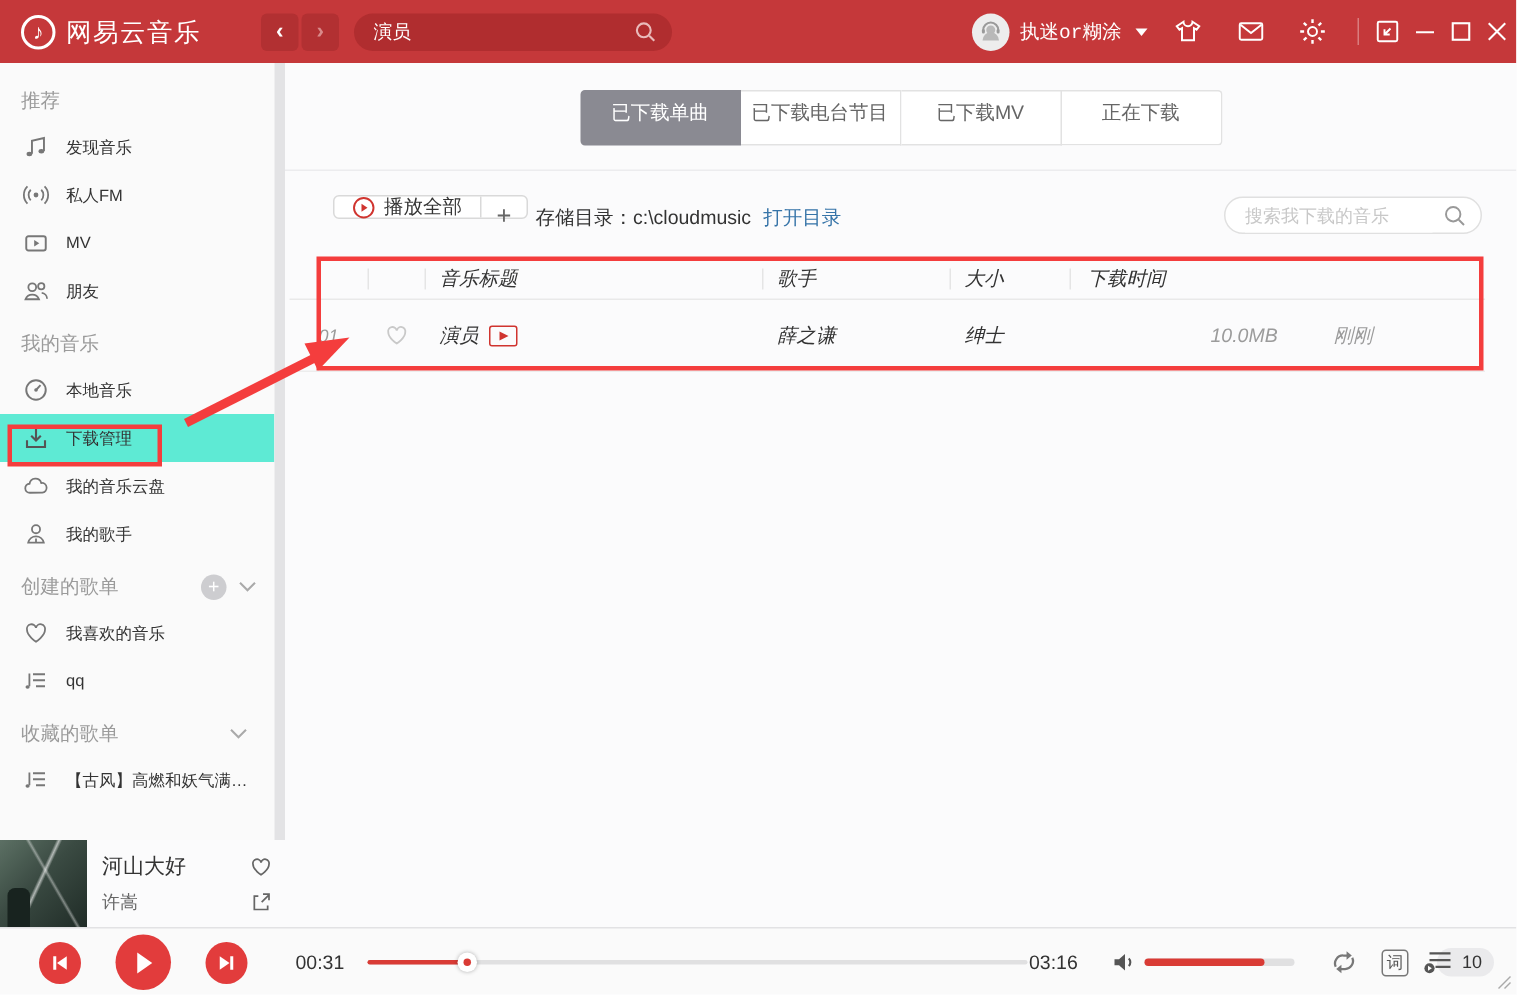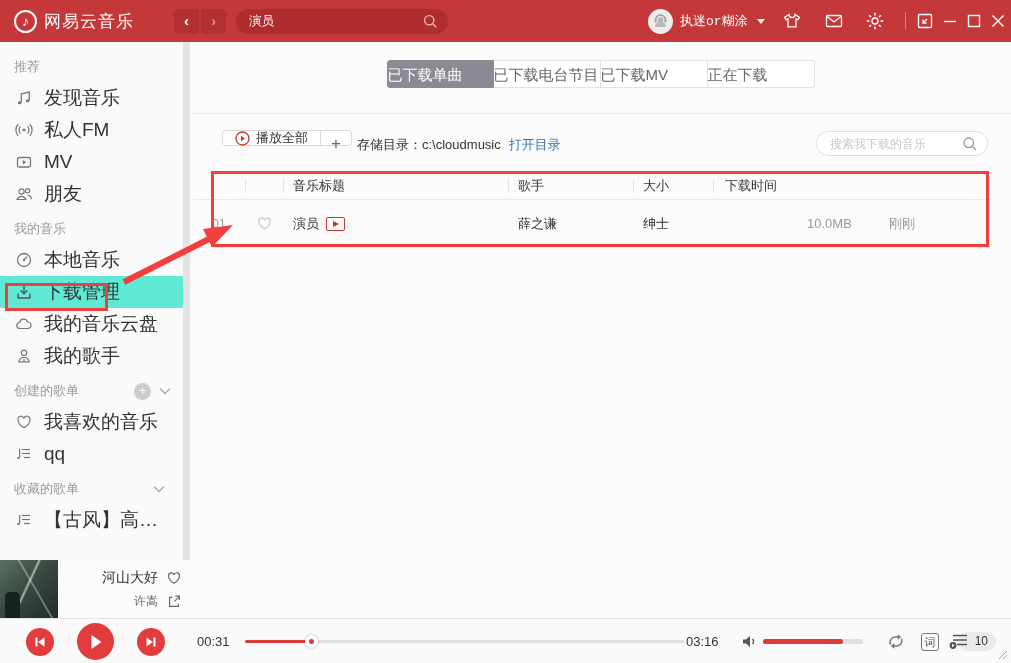--- a/index.html
+++ b/index.html
@@ -23,64 +23,64 @@
   .caret { width:0; height:0; border-left:4px solid transparent; border-right:4px solid transparent; border-top:5px solid #fff; margin-left:2px; }
   .tb-icon { position:absolute; top:11px; width:20px; height:20px; }
   .tb-divider { position:absolute; left:905px; top:12px; width:1px; height:18px; background:rgba(255,255,255,.35); }
   .win-glyph { position:absolute; top:12px; width:18px; height:18px; }
 
   
   .sidebar { position:absolute; left:0; top:42px; width:183px; bottom:103px; background:#fafafa; padding-top:6px; overflow:hidden; }
   .sb-scroll { position:absolute; left:183px; top:42px; width:7px; height:518px; background:#e3e3e5; }
   .sb-label { display:flex; align-items:center; color:#9b9b9b; font-size:13px; padding:10px 12px 6px 14px; }
   .sb-label .grow { flex:1; }
-  .sb-item { display:flex; align-items:center; height:32px; padding-left:15px; gap:11px; color:#333; font-size:19px; cursor:default; }
+  .sb-item { display:flex; align-items:center; height:32px; padding-left:15px; gap:11px; color:#333; font-size:11px; cursor:default; }
   .sb-item.selected { background:#5eead4; }
   .sb-item .lbl { white-space:nowrap; overflow:hidden; text-overflow:ellipsis; max-width:128px; }
   .plus-circle { width:17px; height:17px; border-radius:50%; background:#cdcdd0; color:#fff; font-size:13px; line-height:16px; text-align:center; margin-right:8px; }
 
   
   .main { position:absolute; left:190px; top:42px; right:0; bottom:45px; background:#fbfbfc; }
   .tabs-strip { position:absolute; top:0; left:0; right:0; height:72px; border-bottom:1px solid #ececee; }
   .tabs { position:absolute; top:18px; left:50%; transform:translateX(-50%); display:flex; }
-  .tab { width:107px; height:28px; line-height:27px; font-size:15px; color:#666; background:#fff; border:1px solid #e2e2e2; border-left:none; }
+  .tab { width:107px; height:37px; line-height:27px; text-align:center; font-size:13px; color:#666; background:#fff; border:1px solid #e2e2e2; border-left:none; }
   .tab:first-child { border-left:1px solid #e2e2e2; border-radius:3px 0 0 3px; }
   .tab:last-child { border-radius:0 3px 3px 0; }
   .tab.selected { background:#8a8a92; border-color:#8a8a92; color:#fff; }
 
   .toolbar { position:absolute; top:88px; left:0; right:0; height:30px; }
   .playall { position:absolute; left:32px; top:0; display:flex; height:16px; background:#fff; border:1px solid #d9d9d9; border-radius:4px; }
   .playall-main { display:flex; align-items:center; gap:6px; padding:0 12px; font-size:13px; color:#333; border-right:1px solid #d9d9d9; }
   .playall-add { width:30px; text-align:center; line-height:25px; font-size:17px; color:#666; }
   .storage { position:absolute; left:167px; top:6px; font-size:13px; color:#333; }
   .storage .link { color:#3674a8; margin-left:8px; }
   .dl-search { position:absolute; right:23px; top:1px; width:172px; height:25px; border:1px solid #e0e0e0; border-radius:13px; background:#fff; }
   .dl-search input { position:absolute; left:13px; top:0; width:125px; height:23px; border:none; outline:none; font-size:12px; color:#666; font-family:inherit; }
   .dl-search input::placeholder { color:#c8c8c8; }
   .dl-search svg { position:absolute; right:9px; top:4px; }
 
-  .table { position:absolute; left:3px; top:130px; width:797px; }
+  .table { position:absolute; left:3px; top:130px; width:797px;font-style:italic; }
   .trow { display:flex; align-items:center; font-size:13px; color:#333; }
   .thead { height:28px; border-bottom:1px solid #e9e9e9; }
   .tdata { height:48px; border-bottom:1px solid #ededed; }
   .c-idx { width:52px; text-align:center; color:#9b9b9b; font-size:12px; }
   .c-heart { width:38px; display:flex; justify-content:center; }
   .c-title { width:225px; padding-left:10px; display:flex; align-items:center; gap:7px; }
   .c-artist { width:125px; padding-left:10px; }
   .c-album { width:164px; padding-left:10px; }
   .c-size { width:80px; padding-left:10px; }
   .c-time { flex:1; padding-left:12px; }
   .thead .sep { position:relative; }
   .thead .sep::before { content:""; position:absolute; left:0; top:50%; transform:translateY(-50%); width:1px; height:14px; background:#e5e5e5; }
   .muted { color:#9b9b9b; }
   .mv-badge { width:19px; height:14px; border:1.5px solid #d0342f; border-radius:2px; display:flex; align-items:center; justify-content:center; }
   .mv-badge::after { content:""; width:0; height:0; border-left:6px solid #d0342f; border-top:3.5px solid transparent; border-bottom:3.5px solid transparent; margin-left:1px; }
 
   
-  .nowplaying { position:absolute; left:0; bottom:45px; width:190px; height:58px; background:#fbfbfc; display:flex;text-align:right; }
+  .nowplaying { position:absolute; left:0; bottom:45px; width:190px; height:58px; background:#fbfbfc; display:flex; }
   .np-art { position:relative; width:58px; height:58px; flex:none; overflow:hidden;
     background:
       linear-gradient(115deg, rgba(255,255,255,0) 44%, rgba(255,255,255,.6) 46.5%, rgba(255,255,255,0) 49%),
       linear-gradient(60deg, rgba(255,255,255,0) 55%, rgba(255,255,255,.4) 57%, rgba(255,255,255,0) 59%),
       linear-gradient(135deg,#5c7064 0%,#3a4a42 45%,#202c27 100%); }
   .np-art::after { content:""; position:absolute; left:5px; bottom:-2px; width:15px; height:28px; background:#18231f; border-radius:5px 5px 0 0; }
   .np-meta { padding:9px 0 0 10px; flex:1; }
   .np-title { font-size:14px; color:#333; }
   .np-artist { font-size:12px; color:#666; margin-top:6px; }
   .np-icons { width:32px; display:flex; flex-direction:column; align-items:center; justify-content:center; gap:7px; }

